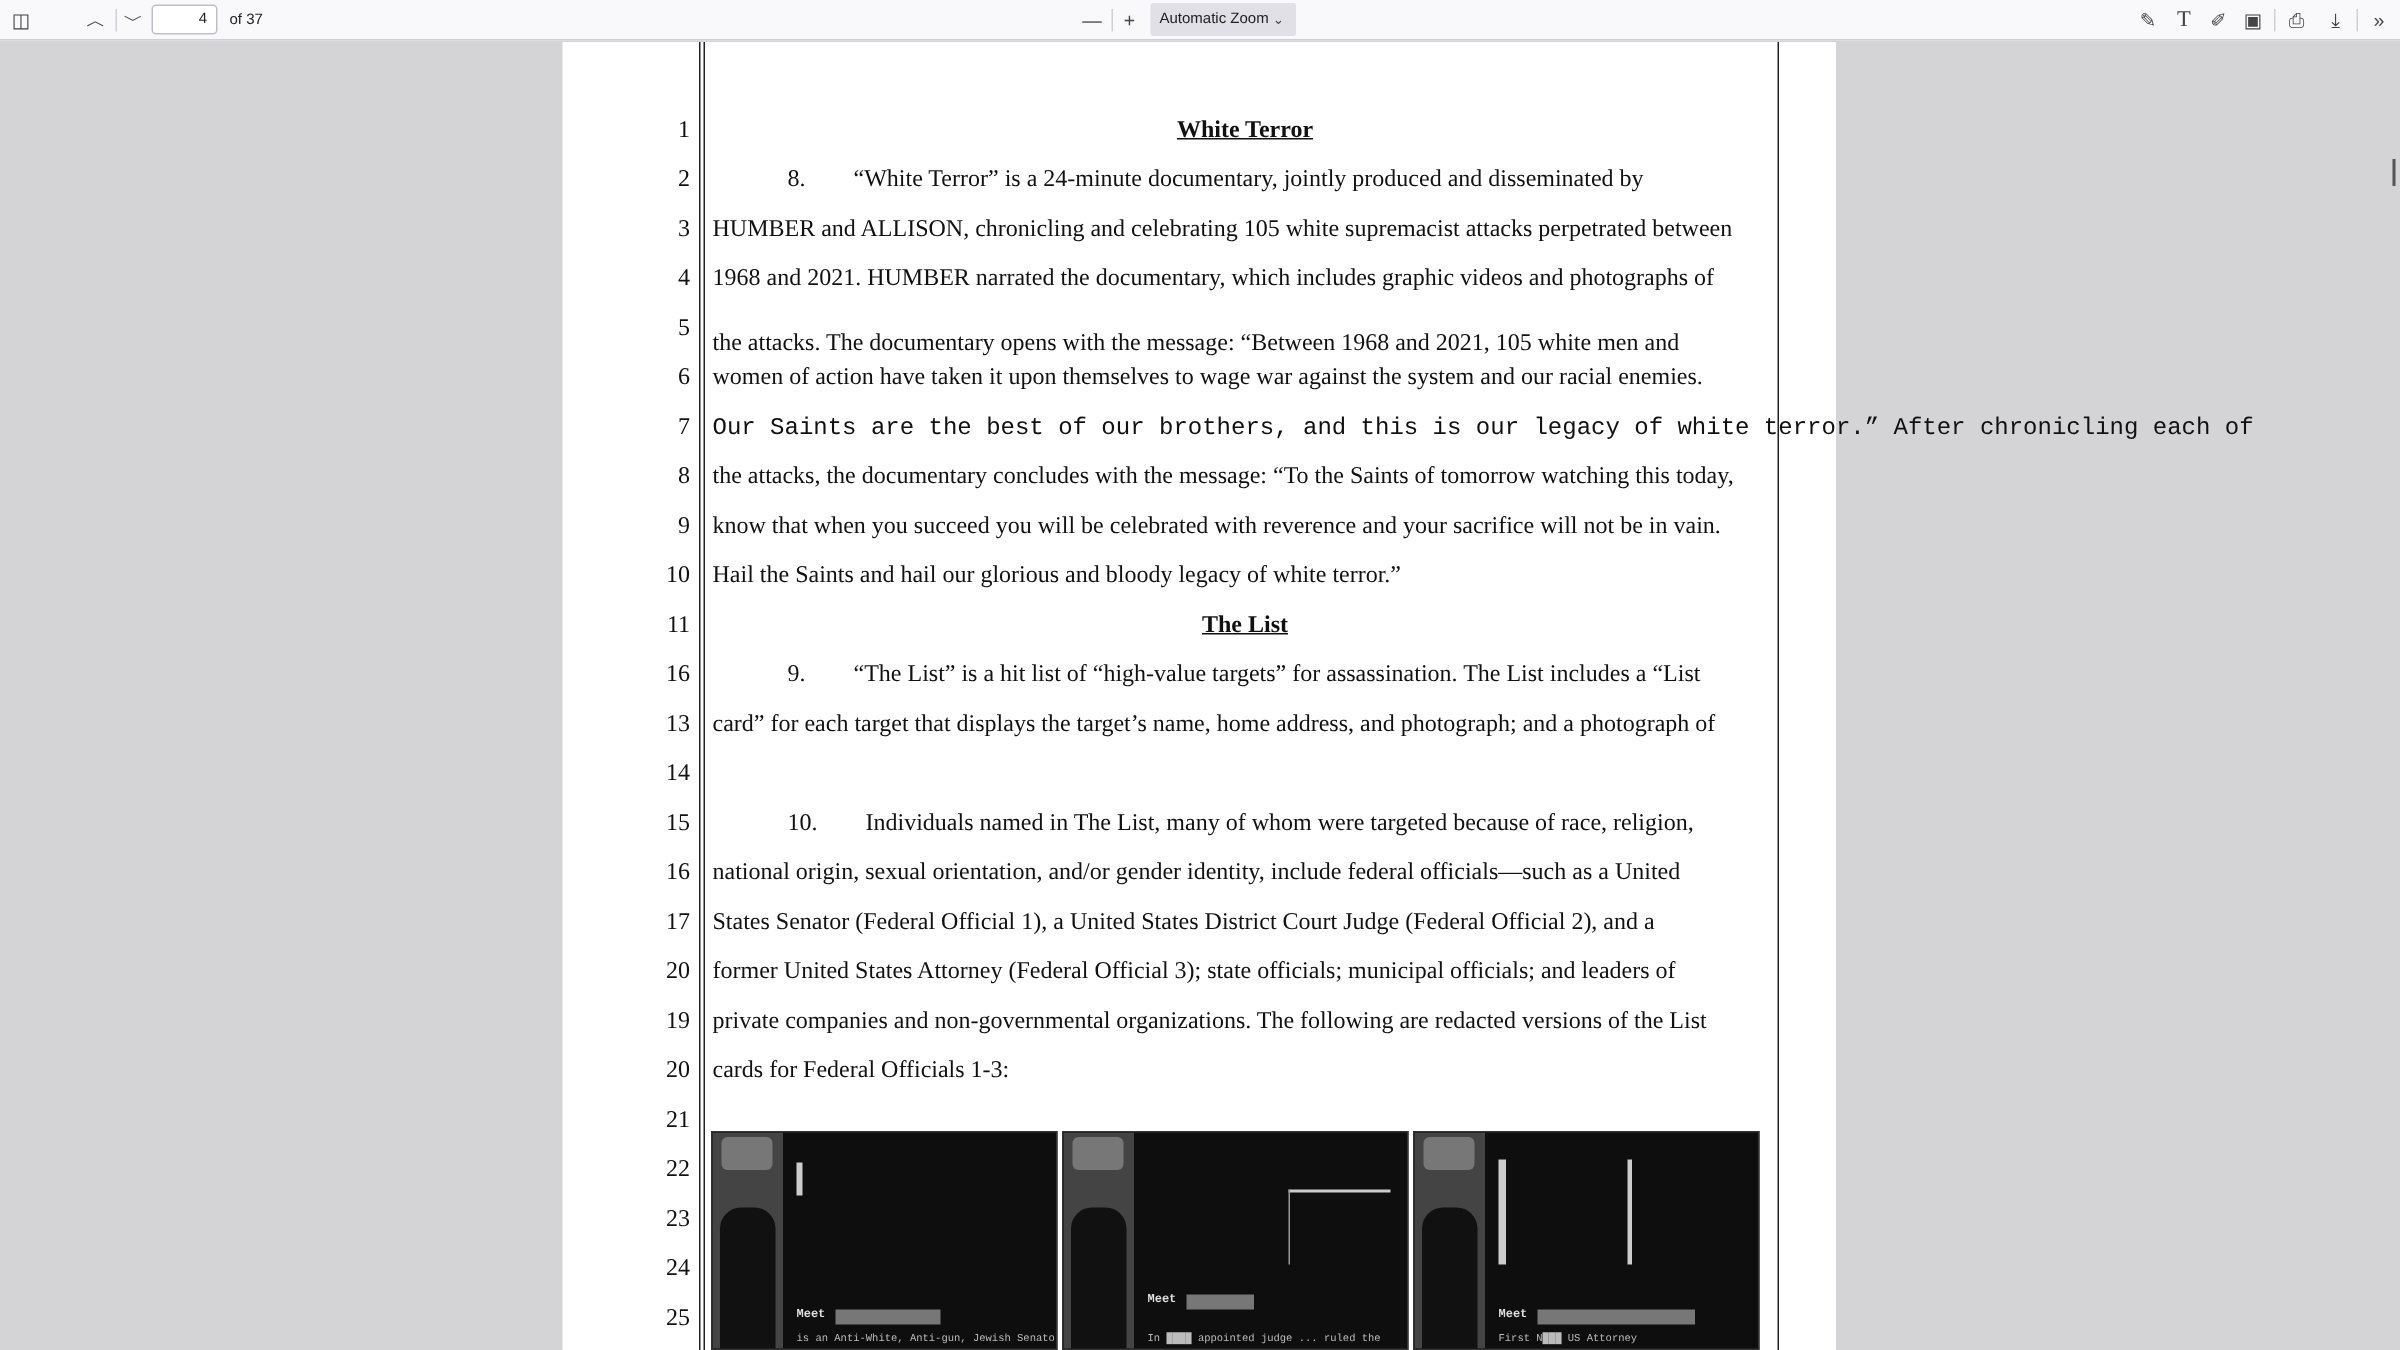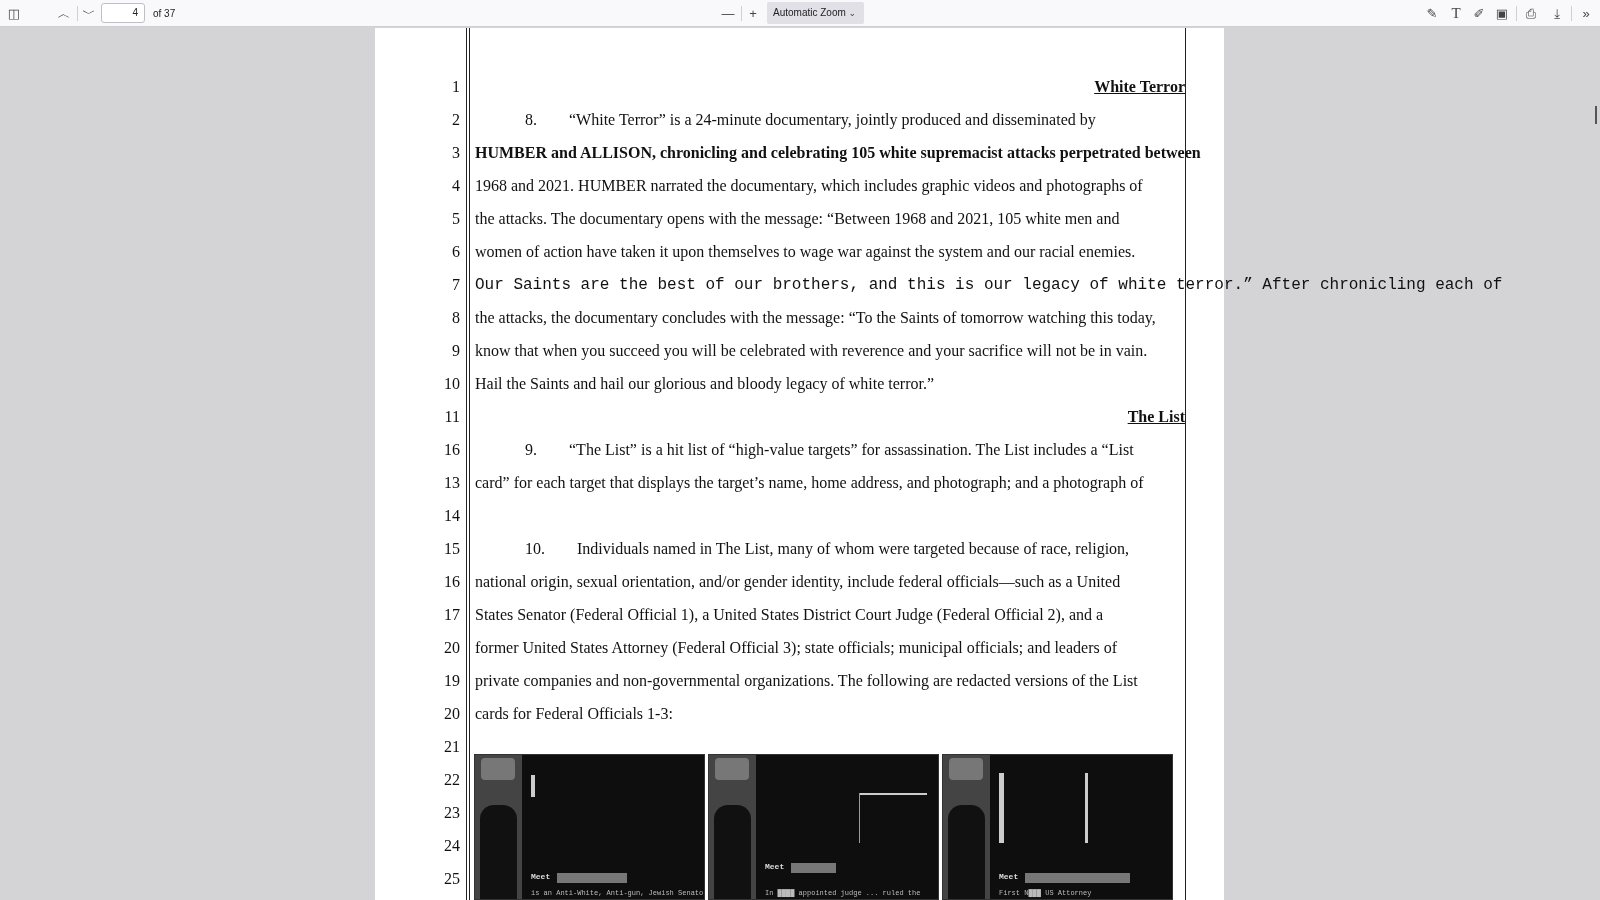--- a/index.html
+++ b/index.html
@@ -11,21 +11,21 @@
   .page-input { position:absolute; left:101px; top:3px; width:44px; height:20px; border:1px solid #bfbfc7; border-radius:3px; background:#fff; box-sizing:border-box; font-size:10px; text-align:right; padding-right:6px; line-height:18px; color:#222; }
   .of-label { position:absolute; left:153px; top:4px; height:19px; line-height:19px; font-size:10px; color:#222; }
   .zoom-select { position:absolute; left:767px; top:2px; width:97px; height:22px; background:#e0e0e6; border-radius:2px; font-size:10px; color:#222; line-height:22px; padding-left:6px; box-sizing:border-box; }
   .zoom-select .chev { position:absolute; right:8px; top:0; font-size:9px; color:#444; }
   .page { position:absolute; left:375px; top:28px; width:849px; height:872px; background:#fff; }
   .rule-l1 { position:absolute; left:91px; top:0; width:1px; height:872px; background:#222; }
   .rule-l2 { position:absolute; left:94px; top:0; width:1px; height:872px; background:#222; }
   .rule-r { position:absolute; left:810px; top:0; width:1px; height:872px; background:#222; }
   .lnum { position:absolute; left:50px; width:35px; text-align:right; font-family:"Liberation Serif", serif; font-size:16px; color:#111; }
   .line { position:absolute; left:100px; width:710px; font-family:"Liberation Serif", serif; font-size:16px; color:#111; white-space:nowrap; }
-  .heading { text-align:right; font-weight:bold; text-decoration:underline; }
+  .heading { text-align:center; font-weight:bold; text-decoration:underline; }
   .images { position:absolute; left:99px; top:726px; width:699px; height:146px; display:flex; gap:3px; }
   .card { flex:1; background:#0e0e0e; position:relative; overflow:hidden; border:1px solid #333; }
   .card .side { position:absolute; left:0; top:0; width:47px; height:100%; background:#444; }
   .card .side-inner { position:absolute; left:5px; top:50px; width:37px; height:100%; background:#111; border-radius:14px 14px 0 0; }
   .card .emblem { position:absolute; left:6px; top:3px; width:34px; height:22px; background:#777; border-radius:4px; }
   .card .meet { position:absolute; left:56px; bottom:18px; color:#ddd; font-family:"Liberation Mono", monospace; font-size:8px; font-weight:bold; }
   .card .redact { position:absolute; height:10px; background:#777; }
   .card .caption { position:absolute; left:56px; bottom:2px; color:#bbb; font-family:"Liberation Mono", monospace; font-size:7px; white-space:nowrap; }
   .card .bar { position:absolute; background:#ccc; }
   .scroll-thumb { position:absolute; left:1595px; top:106px; width:2px; height:18px; background:#555; }
@@ -112,23 +112,23 @@
       <div class="lnum" style="top: 677px;">20</div>
       <div class="lnum" style="top: 710px;">21</div>
       <div class="lnum" style="top: 743px;">22</div>
       <div class="lnum" style="top: 776px;">23</div>
       <div class="lnum" style="top: 809px;">24</div>
       <div class="lnum" style="top: 842px;">25</div>
     </div>
 
   <div class="line heading" style="top:50px;">White Terror</div>
   <div class="line" style="top:83px; padding-left:50px; box-sizing:border-box;">8.  “White Terror” is a 24-minute documentary, jointly produced and disseminated by</div>
-  <div class="line" style="top:116px;font-weight:bold;">HUMBER and ALLISON, chronicling and celebrating 105 white supremacist attacks perpetrated between</div>
+  <div class="line" style="top:116px;">HUMBER and ALLISON, chronicling and celebrating 105 white supremacist attacks perpetrated between</div>
   <div class="line" style="top:149px;">1968 and 2021.  HUMBER narrated the documentary, which includes graphic videos and photographs of</div>
-  <div class="line" style="top:182px;">the attacks.  The documentary opens with the message: “Between 1968 and 2021, 105 white men and</div>
+  <div class="line" style="top:192px;">the attacks.  The documentary opens with the message: “Between 1968 and 2021, 105 white men and</div>
   <div class="line" style="top:215px;">women of action have taken it upon themselves to wage war against the system and our racial enemies.</div>
   <div class="line" style="top:248px;font-family:Liberation Mono, monospace;">Our Saints are the best of our brothers, and this is our legacy of white terror.”  After chronicling each of</div>
   <div class="line" style="top:281px;">the attacks, the documentary concludes with the message: “To the Saints of tomorrow watching this today,</div>
   <div class="line" style="top:314px;">know that when you succeed you will be celebrated with reverence and your sacrifice will not be in vain.</div>
   <div class="line" style="top:347px;">Hail the Saints and hail our glorious and bloody legacy of white terror.”</div>
   <div class="line heading" style="top:380px;">The List</div>
   <div class="line" style="top:413px; padding-left:50px; box-sizing:border-box;">9.  “The List” is a hit list of “high-value targets” for assassination.  The List includes a “List</div>
   <div class="line" style="top:446px;">card” for each target that displays the target’s name, home address, and photograph; and a photograph of</div>
   <div class="line" style="top:512px; padding-left:50px; box-sizing:border-box;">10.  Individuals named in The List, many of whom were targeted because of race, religion,</div>
   <div class="line" style="top:545px;">national origin, sexual orientation, and/or gender identity, include federal officials—such as a United</div>

